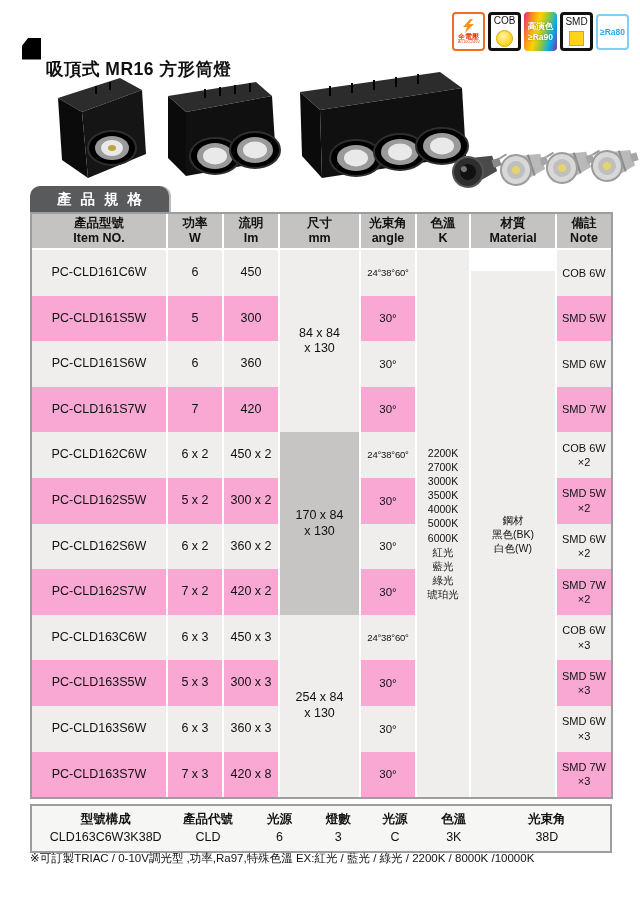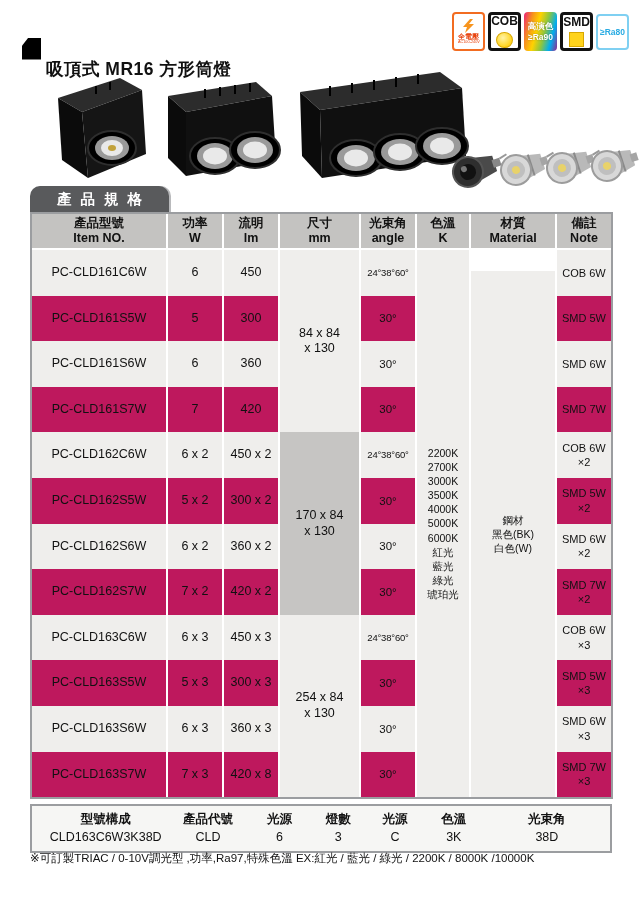--- a/index.html
+++ b/index.html
@@ -14,21 +14,21 @@
     clip-path:polygon(34% 0,100% 0,100% 100%,0 100%,0 38%);}
   .page-title{font-size:17.5px;font-weight:bold;letter-spacing:.5px;margin-top:41px;}
   
   .badges{position:absolute;left:452px;top:12px;display:flex;gap:3px;}
   .badge{width:33px;height:39px;box-sizing:border-box;border-radius:4px;background:#fff;
     display:flex;flex-direction:column;align-items:center;justify-content:center;line-height:1.05;}
   .badge-volt{border:2px solid #f26c21;padding-top:1px;}
   .badge-volt .zh{font-size:7px;font-weight:bold;color:#e8430e;}
   .badge-volt .ac{font-size:4.5px;color:#e8430e;transform:scale(.85);white-space:nowrap;}
   .badge-dark{border:3px solid #111;}
-  .badge-dark .lbl{font-size:12px;font-weight:bold;color:#111;margin-bottom:4px;}
+  .badge-dark .lbl{font-size:10px;font-weight:normal;color:#111;margin-bottom:4px;}
   .cob-circle{width:15px;height:15px;border-radius:50%;
     background:radial-gradient(circle at 40% 35%,#fff3a6,#ffd31c 70%);border:1.5px solid #d8a700;}
   .smd-square{width:13px;height:13px;background:#ffd31c;border:1.5px solid #d8a700;}
   .badge-cri{border:none;color:#fff;font-weight:bold;font-size:8.5px;
     background:linear-gradient(105deg,#ec1e79 0%,#f7941d 22%,#ffd200 40%,#8dc63f 60%,#00aeef 80%,#92278f 100%);
     text-shadow:0 0 2px rgba(0,0,0,.35);}
   .badge-cri div{margin:1px 0;}
   .badge-ra80{border:2px solid #7fd0f2;height:36px;margin-top:2px;}
   .badge-ra80 .lbl{font-size:8.5px;font-weight:bold;color:#29abe2;}
   
@@ -41,21 +41,21 @@
   
   .spec-table{position:absolute;left:30px;top:212px;border:2px solid #9b9da0;background:#fff;}
   .spec-grid{display:grid;
     grid-template-columns:134px 54px 54px 79px 54px 52px 84px 54px;
     grid-template-rows:36px repeat(12,45.6px);
     column-gap:2px;row-gap:0;background:#fff;grid-auto-flow:row dense;}
   .cell{display:flex;flex-direction:column;align-items:center;justify-content:center;
     text-align:center;font-size:12.5px;line-height:1.25;}
   .h{background:#c4c3c1;font-weight:bold;font-size:12.5px;line-height:1.2;border-bottom:2px solid #fff;}
   .lt{background:#efeeec;}
-  .dk{background:#be185d;}
+  .dk{background:#f9a8d4;}
   .dkm{background:#c6c5c3;}
   .ang3{font-size:9.5px;letter-spacing:-.2px;}
   .ang1{font-size:11.5px;}
   .note{font-size:11px;line-height:1.3;}
   .cct-cell{font-size:10.5px;line-height:1.35;}
   .mat-cell{font-size:10.5px;line-height:1.35;}
   .dims1{grid-column:4;grid-row:2 / span 4;}
   .dims2{grid-column:4;grid-row:6 / span 4;}
   .dims3{grid-column:4;grid-row:10 / span 4;}
   .cct{grid-column:6;grid-row:2 / span 12;}

